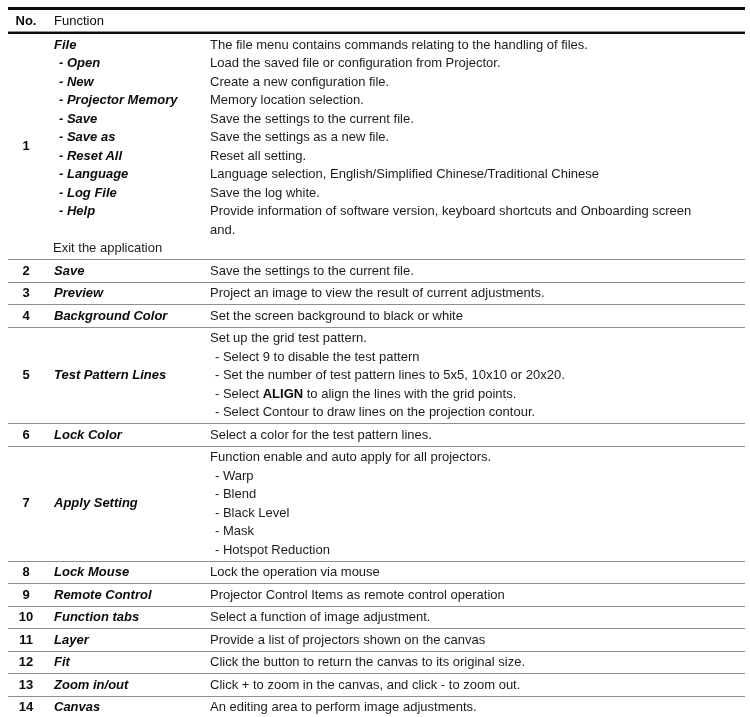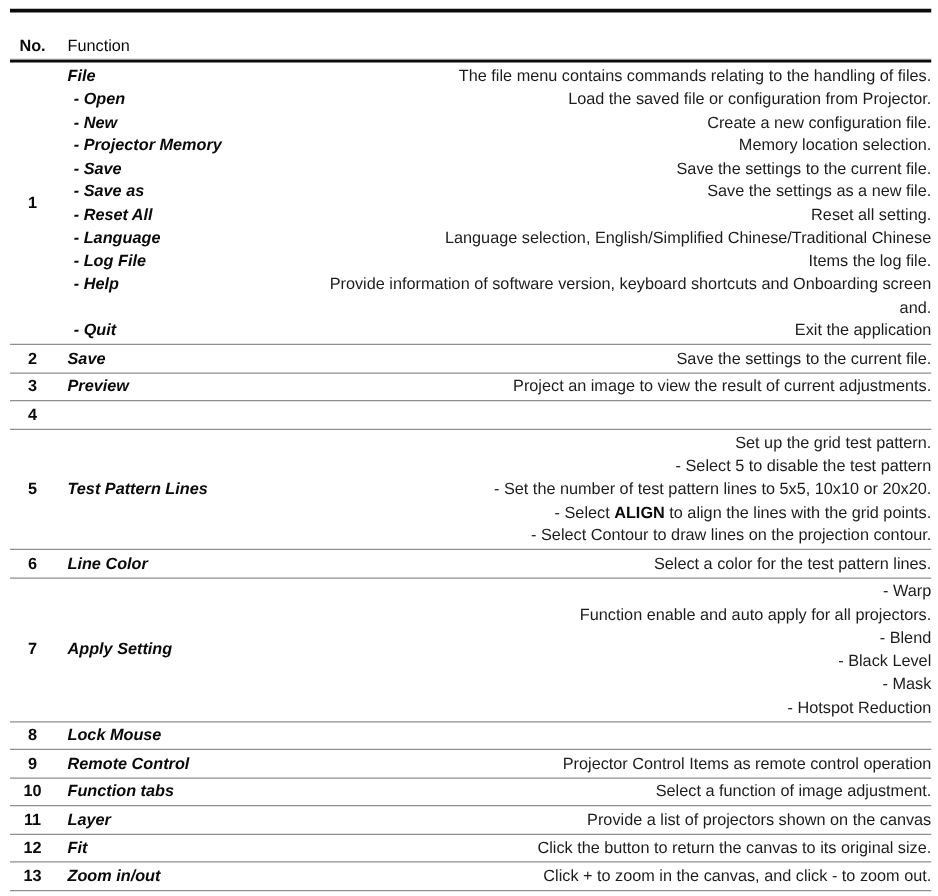--- a/index.html
+++ b/index.html
@@ -7,34 +7,34 @@
     --rule-heavy:#0b0b0b; --rule-light:#8f8f8f; --bg:#ffffff;
   }
   *{box-sizing:border-box; margin:0; padding:0;}
   html,body{width:750px; background:var(--bg);}
   body{
     font-family:"Liberation Sans", sans-serif;
     font-size:13px; line-height:18.5px; color:var(--text);
   }
   .doc{margin:7px 5px 0 8px;}
   .top-rule{height:2.5px; background:var(--rule-heavy);}
-  .h-row{display:flex; padding:18px 0 1px;align-items:flex-end;}
+  .h-row{display:flex; padding:2px 0 1px;align-items:flex-end;}
   .h-no{flex:0 0 36px; text-align:center; font-weight:bold; color:var(--bold-text);}
   .h-fn{flex:0 0 157px; padding-left:10px; font-weight:normal; color:var(--bold-text);}
   .h-desc{flex:1; padding-left:9px; font-weight:bold; color:var(--bold-text);}
   .header-rule{height:1px; border-top:1px solid var(--rule-light); border-bottom:2.5px solid var(--rule-heavy);}
   .t-row{display:flex; border-bottom:1px solid var(--rule-light); padding:1.5px 0;}
   .t-row:last-child{border-bottom:1.5px solid #3c3c3c;}
   .col-no{flex:0 0 36px; text-align:center; font-weight:bold; align-self:center; color:var(--bold-text);}
   .row-body{flex:1; min-width:0;}
   .entry{display:flex;}
   .row-center .entry{align-items:center;}
   .e-fn{flex:0 0 157px; padding-left:10px; font-weight:bold; color:var(--bold-text);font-style:italic;}
   .e-fn.sub{padding-left:15px;}
-  .e-desc{flex:1; padding-left:9px; min-width:0;text-align:right;}
+  .e-desc{flex:1; padding-left:9px; min-width:0;}
   .d-line{white-space:nowrap;}
   .d-line.indent{padding-left:5px;}
   .d-line b{color:var(--bold-text);}
 </style>
 </head>
 <body>
 
 <div class="doc">
   <div class="top-rule"></div>
   <div class="h-row">
@@ -90,32 +90,31 @@
           </div>
           <div class="entry">
             <div class="e-fn sub">- Language</div>
             <div class="e-desc">
               <div class="d-line">Language selection, English/Simplified Chinese/Traditional Chinese</div>
             </div>
           </div>
           <div class="entry">
             <div class="e-fn sub">- Log File</div>
             <div class="e-desc">
-              <div class="d-line">Items the log file.</div>
+              <div class="d-line">Save the log white.</div>
             </div>
           </div>
           <div class="entry">
             <div class="e-fn sub">- Help</div>
             <div class="e-desc">
               <div class="d-line">Provide information of software version, keyboard shortcuts and Onboarding screen</div>
               <div class="d-line">and.</div>
             </div>
           </div>
           <div class="entry">
-            <div class="e-fn sub">- Quit</div>
             <div class="e-desc">
               <div class="d-line">Exit the application</div>
             </div>
           </div>
         </div>
       </div>
       <div class="t-row">
         <div class="col-no">2</div>
         <div class="row-body">
           <div class="entry">
@@ -132,68 +131,79 @@
           <div class="entry">
             <div class="e-fn">Preview</div>
             <div class="e-desc">
               <div class="d-line">Project an image to view the result of current adjustments.</div>
             </div>
           </div>
         </div>
       </div>
       <div class="t-row">
         <div class="col-no">4</div>
+        <div class="row-body">
+          <div class="entry">
+            <div class="e-fn">Background Color</div>
+            <div class="e-desc">
+              <div class="d-line">Set the screen background to black or white</div>
+            </div>
+          </div>
+        </div>
       </div>
       <div class="t-row row-center">
         <div class="col-no">5</div>
         <div class="row-body">
           <div class="entry">
             <div class="e-fn">Test Pattern Lines</div>
             <div class="e-desc">
               <div class="d-line">Set up the grid test pattern.</div>
-              <div class="d-line indent">- Select 5 to disable the test pattern</div>
+              <div class="d-line indent">- Select 9 to disable the test pattern</div>
               <div class="d-line indent">- Set the number of test pattern lines to 5x5, 10x10 or 20x20.</div>
               <div class="d-line indent"><span>- Select </span><b>ALIGN</b><span> to align the lines with the grid points.</span></div>
               <div class="d-line indent">- Select Contour to draw lines on the projection contour.</div>
             </div>
           </div>
         </div>
       </div>
       <div class="t-row">
         <div class="col-no">6</div>
         <div class="row-body">
           <div class="entry">
-            <div class="e-fn">Line Color</div>
+            <div class="e-fn">Lock Color</div>
             <div class="e-desc">
               <div class="d-line">Select a color for the test pattern lines.</div>
             </div>
           </div>
         </div>
       </div>
       <div class="t-row row-center">
         <div class="col-no">7</div>
         <div class="row-body">
           <div class="entry">
             <div class="e-fn">Apply Setting</div>
             <div class="e-desc">
+              <div class="d-line">Function enable and auto apply for all projectors.</div>
               <div class="d-line indent">- Warp</div>
-              <div class="d-line">Function enable and auto apply for all projectors.</div>
               <div class="d-line indent">- Blend</div>
               <div class="d-line indent">- Black Level</div>
               <div class="d-line indent">- Mask</div>
               <div class="d-line indent">- Hotspot Reduction</div>
             </div>
           </div>
         </div>
       </div>
       <div class="t-row">
         <div class="col-no">8</div>
         <div class="row-body">
           <div class="entry">
             <div class="e-fn">Lock Mouse</div>
+            <div class="e-desc">
+              <div class="d-line">Lock the operation via mouse</div>
+            </div>
           </div>
         </div>
       </div>
       <div class="t-row">
         <div class="col-no">9</div>
         <div class="row-body">
           <div class="entry">
             <div class="e-fn">Remote Control</div>
             <div class="e-desc">
               <div class="d-line">Projector Control Items as remote control operation</div>

